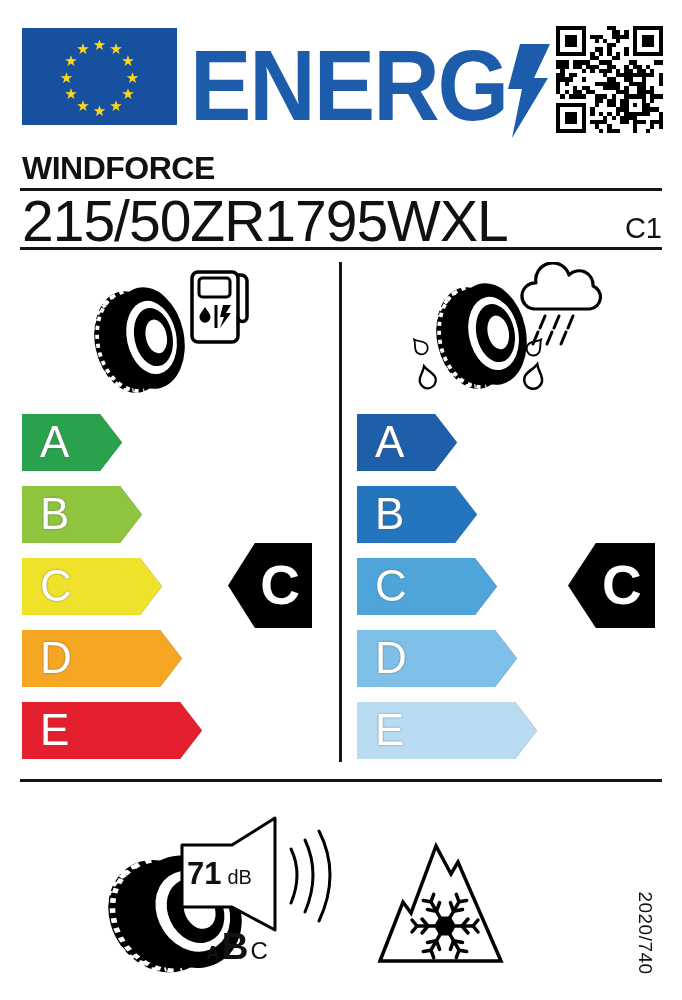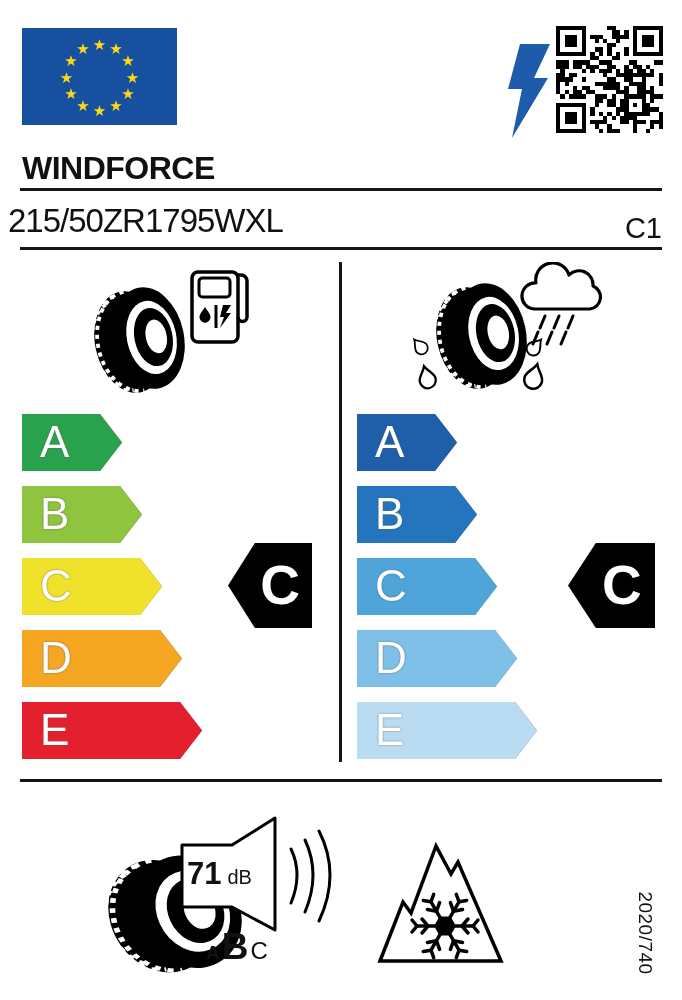--- a/index.html
+++ b/index.html
@@ -12,21 +12,21 @@
   .star{position:absolute;font-size:15px;line-height:15px;transform:translate(-50%,-50%);}
   .energy-logo{position:absolute;left:190px;top:36px;height:90px;}
   .energy-text{display:inline-block;font-size:92px;line-height:92px;font-weight:700;
     letter-spacing:-2px;transform:scale(1.0,1.08);transform-origin:left top;}
   .bolt{position:absolute;left:508px;top:44px;width:42px;height:94px;}
   .qr{position:absolute;left:556px;top:26px;width:107px;height:107px;}
   .supplier{position:absolute;left:22px;top:150px;font-size:32px;line-height:36px;font-weight:700;letter-spacing:-.5px;text-align:right;}
   .typeid{position:absolute;right:20px;top:152px;font-size:30px;line-height:34px;}
   .hr{position:absolute;left:20px;width:642px;height:3px;background:#161616;}
   .hr1{top:188px;} .hr2{top:247px;} .hr3{top:779px;}
-  .size{position:absolute;left:8px;top:198px;font-size:33px;line-height:46px;letter-spacing:-1px;}
+  .size{position:absolute;left:22px;top:198px;font-size:57px;line-height:46px;letter-spacing:-1px;}
   .tclass{position:absolute;right:20px;top:212px;font-size:29px;line-height:32px;}
   
   .vdiv{position:absolute;left:339px;top:262px;width:3px;height:500px;background:#161616;}
   .icon{position:absolute;}
   
   .scale{position:absolute;top:414px;}
   .scale-left{left:22px;} .scale-right{left:357px;}
   .grade-row{height:57px;margin-bottom:15px;filter:drop-shadow(0 0 .6px rgba(70,70,70,.85));}
   .grade-arrow{height:57px;
     clip-path:polygon(0 0,calc(100% - 22px) 0,100% 50%,calc(100% - 22px) 100%,0 100%);}
@@ -62,20 +62,23 @@
       <span class="star" style="left: 106.079px; top: 65px; color: rgb(255, 214, 23);">★</span>
       <span class="star" style="left: 94px; top: 77.0788px; color: rgb(255, 214, 23);">★</span>
       <span class="star" style="left: 77.5px; top: 81.5px; color: rgb(255, 214, 23);">★</span>
       <span class="star" style="left: 61px; top: 77.0788px; color: rgb(255, 214, 23);">★</span>
       <span class="star" style="left: 48.9212px; top: 65px; color: rgb(255, 214, 23);">★</span>
       <span class="star" style="left: 44.5px; top: 48.5px; color: rgb(255, 214, 23);">★</span>
       <span class="star" style="left: 48.9212px; top: 32px; color: rgb(255, 214, 23);">★</span>
       <span class="star" style="left: 61px; top: 19.9212px; color: rgb(255, 214, 23);">★</span>
     </div>
 
+  <div class="energy-logo">
+    <span class="energy-text" style="color: rgb(28, 92, 170);">ENERG</span>
+  </div>
   <span class="bolt" style="color: rgb(28, 92, 170);">
     <svg width="42" height="94" viewBox="0 0 42 94">
       <polygon points="12,0 42,0 26,34 40,34 4,94 14,45 0,45" fill="currentColor"></polygon>
     </svg>
   </span>
   <div class="qr"><svg width="107" height="107" viewBox="0 0 25 25" shape-rendering="crispEdges" fill="#000">
         <rect x="0" y="0" width="1" height="1"></rect>
         <rect x="1" y="0" width="1" height="1"></rect>
         <rect x="2" y="0" width="1" height="1"></rect>
         <rect x="3" y="0" width="1" height="1"></rect>

